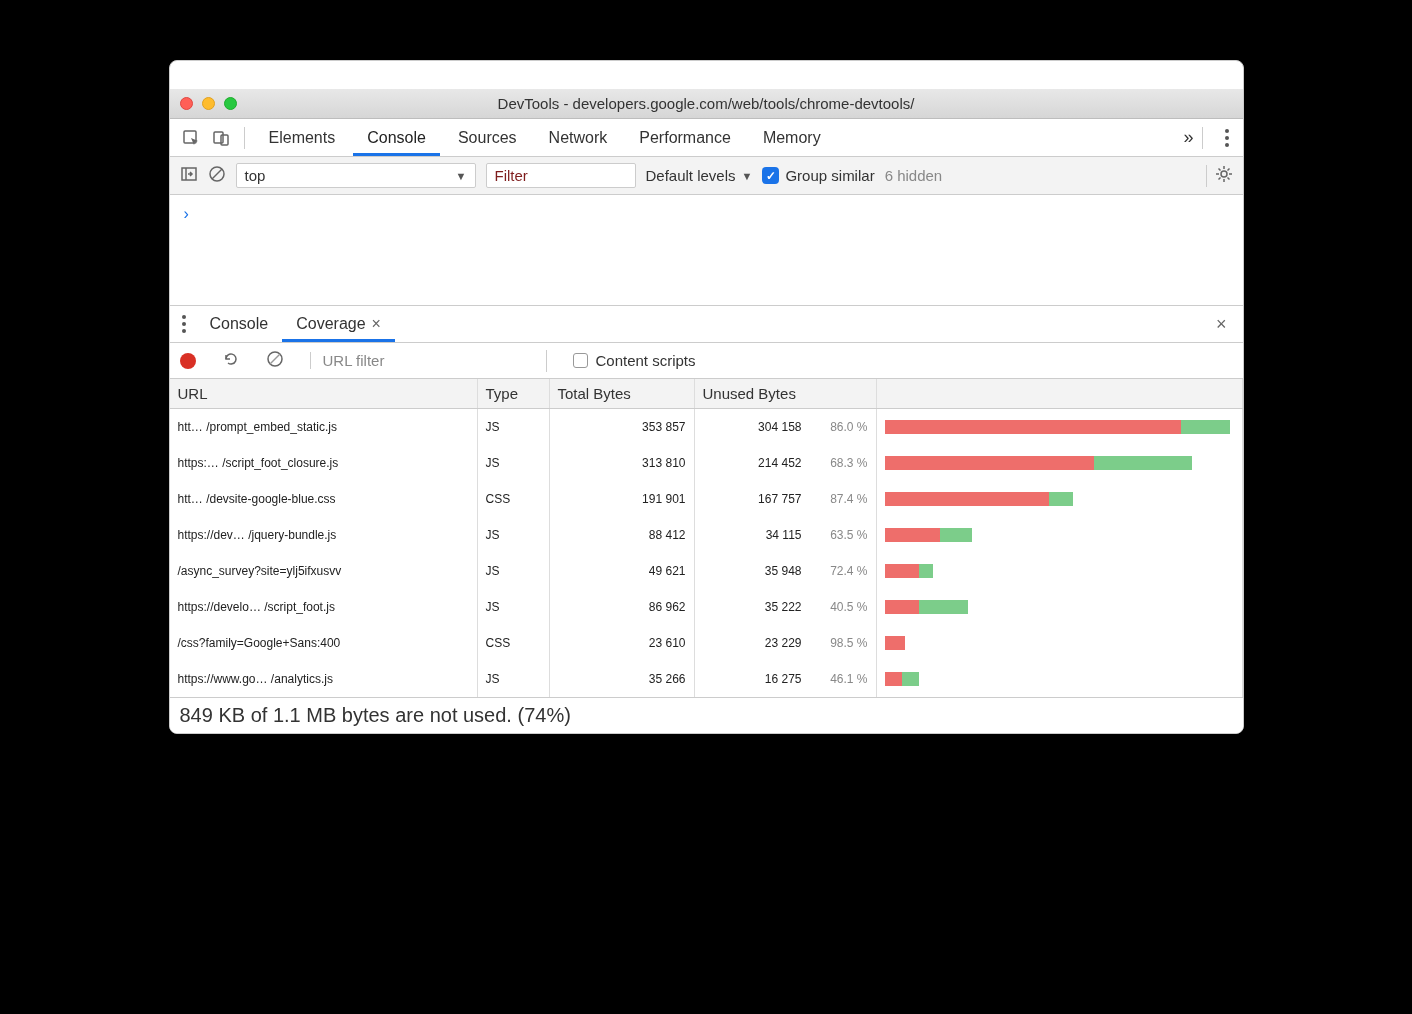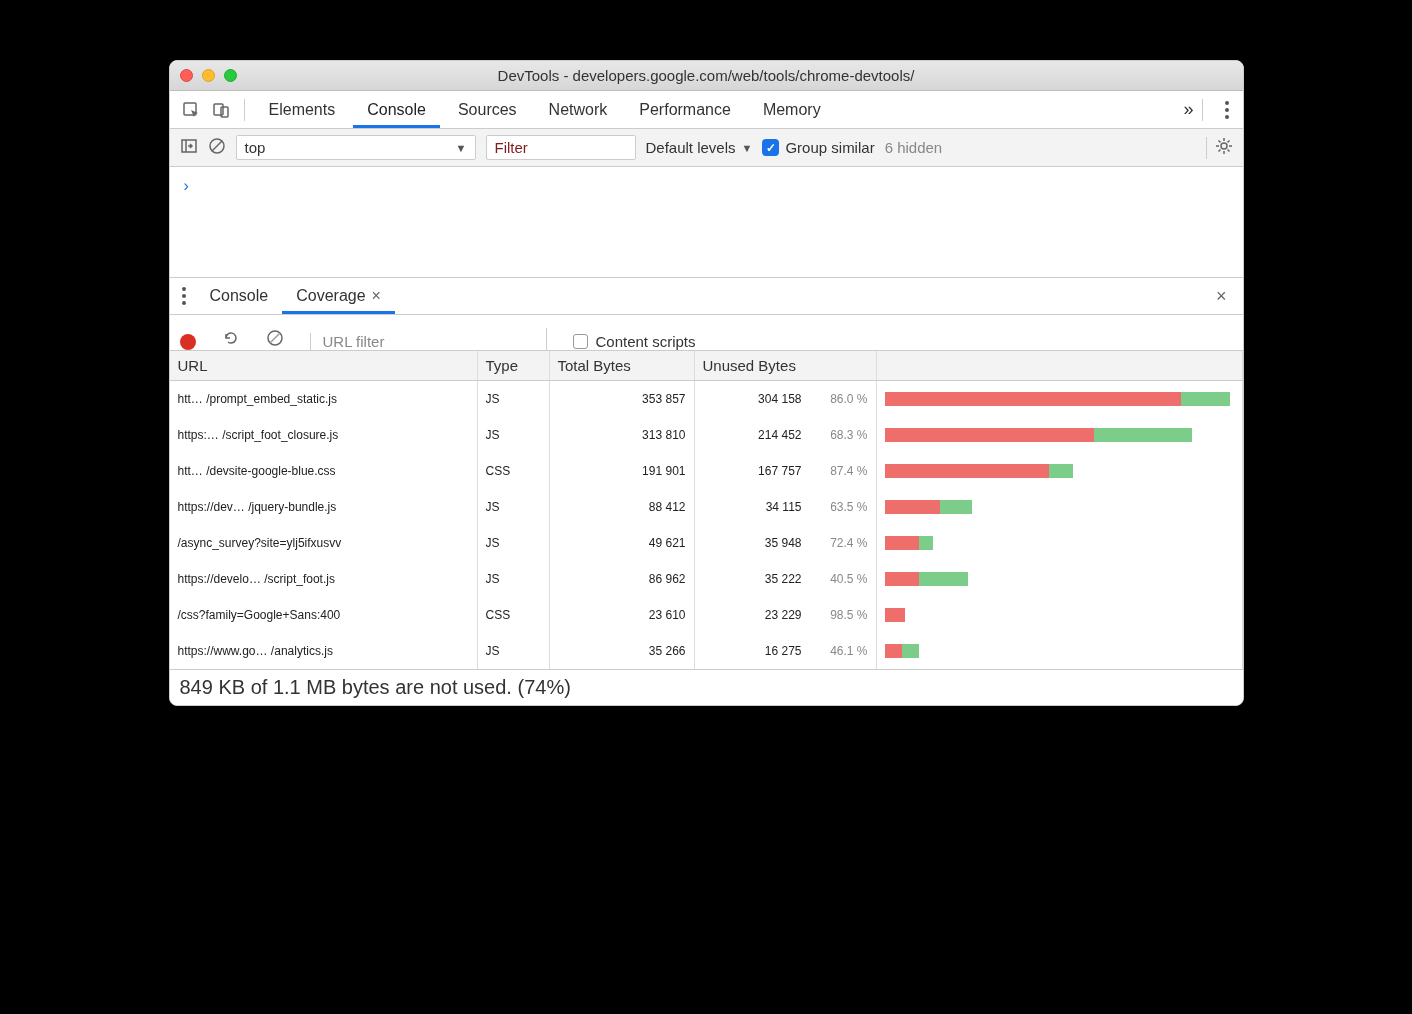--- a/index.html
+++ b/index.html
@@ -24,20 +24,21 @@
   }
   
   .titlebar {
     height: 30px;
     background: linear-gradient(#e8e8e8,#d6d6d6);
     border-bottom: 1px solid #bdbdbd;
     display: flex;
     align-items: center;
     padding: 0 10px;
     position: relative;
+    margin-top: 28px;
   }
   .traffic { display: flex; gap: 9px; }
   .dot { width: 13px; height: 13px; border-radius: 50%; }
   .dot.red { background: #ff5f57; border: 1px solid #e14640; }
   .dot.yellow { background: #febc2e; border: 1px solid #e1a120; }
   .dot.green { background: #28c840; border: 1px solid #1dad2b; }
   .title { position: absolute; left: 0; right: 0; text-align: center; color: #333; font-size: 15px; pointer-events: none; }
   
   .tabstrip {
     height: 38px;
@@ -115,21 +116,21 @@
     font-size: 16px;
     color: #333;
   }
   .drawer-tabs .dtab { padding: 0 14px; height: 100%; display: flex; align-items: center; gap: 6px; }
   .drawer-tabs .dtab.active { border-bottom: 3px solid #1a73e8; padding-top: 3px; }
   .drawer-tabs .close-x { margin-left: auto; padding: 0 8px; color: #666; font-size: 18px; }
   
   .cov-toolbar {
     height: 36px;
     display: flex;
-    align-items: flex-end;
+    align-items: center;
     padding: 0 10px;
     gap: 26px;
     border-bottom: 1px solid #ccc;
     background: #fff;
     font-size: 15px;
     color: #333;
   }
   .rec-dot { width: 16px; height: 16px; border-radius: 50%; background: #d93025; }
   .urlfilter { color: #888; padding-left: 4px; border-left: 1px solid #ccc; padding-left: 12px; flex: 0 0 210px; }
   .cbox { width: 15px; height: 15px; border: 1px solid #999; border-radius: 3px; display: inline-block; }

